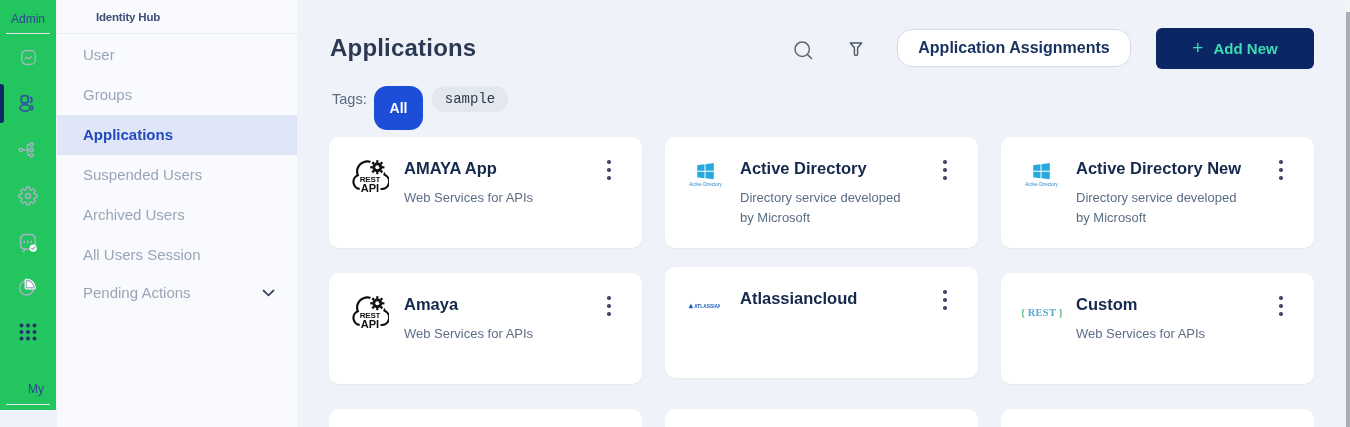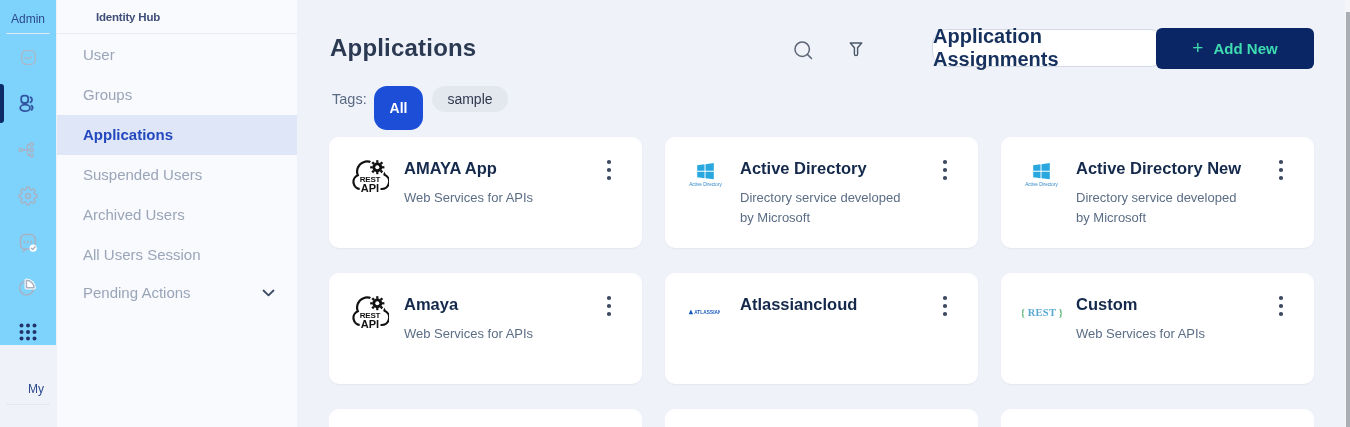--- a/index.html
+++ b/index.html
@@ -1,46 +1,46 @@
 <!DOCTYPE html>
 <html><head>
 <meta charset="utf-8">
 <style>
   * { margin:0; padding:0; box-sizing:border-box; }
   html,body { width:1350px; height:427px; overflow:hidden; }
   body { position:relative; background:#eff2f8; font-family:"Liberation Sans",sans-serif; }
 
   
-  .rail { position:absolute; left:0; top:0; width:57px; height:345px; background:#7dd3fc; border-right:1px solid #edf0f5; }
+  .rail { position:absolute; left:0; top:0; width:57px; height:410px; background:#22c55e; border-right:1px solid #edf0f5; }
   .rail .admin { position:absolute; top:12px; left:0; width:56px; text-align:center; font-size:12px; color:#2c4a8c; font-weight:500; }
   .rail .div1 { position:absolute; top:33px; left:6px; width:44px; border-top:1px solid #e3e7ee; }
   .rail .div2 { position:absolute; top:404px; left:6px; width:44px; border-top:1px solid #e3e7ee; }
   .rail .my { position:absolute; top:382px; left:8px; width:56px; text-align:center; font-size:12px; color:#2c4a8c; font-weight:500; }
   .ric { position:absolute; left:0; width:56px; display:flex; justify-content:center; }
   .activebar { position:absolute; left:0; top:84px; width:4px; height:39px; background:#0d2b66; border-radius:0 3px 3px 0; }
 
   
   .sidebar { position:absolute; left:57px; top:0; width:240px; height:427px; background:#f8fafd; }
   .sidebar .hub { position:absolute; top:11px; left:16px; font-size:11.5px; font-weight:600; color:#3f4e78; letter-spacing:-0.2px;padding-left:23px; }
   .sidebar .sdiv { position:absolute; top:33px; left:0; width:240px; border-top:1px solid #e8ecf2; }
   .mi { position:absolute; left:0; width:240px; height:40px; line-height:40px; padding-left:26px; font-size:15px; color:#9aa5b8; }
   .mi.sel { background:#dfe6f7; color:#2349be; font-weight:600; }
   .mi .chev { position:absolute; right:22px; top:16px; } .mi .chev svg { display:block; }
 
   
   h1.title { position:absolute; left:330px; top:36px; font-size:24px; font-weight:700; color:#2b3a52; letter-spacing:.2px; line-height:24px; }
   .icbtn { position:absolute; }
-  .btn-assign { position:absolute; left:897px; top:29px; width:234px; height:38px; background:#fff; border:1px solid #d3dae6; border-radius:15px; display:flex; align-items:center; justify-content:center; font-size:20px; font-weight:700; color:#16315e;margin-left:35px; }
+  .btn-assign { position:absolute; left:897px; top:29px; width:234px; height:38px; background:#fff; border:1px solid #d3dae6; border-radius:15px; display:flex; align-items:center; justify-content:center; font-size:16px; font-weight:700; color:#16315e; }
   .btn-add { position:absolute; left:1156px; top:28px; width:158px; height:41px; background:#0a2665; border-radius:6px; display:flex; align-items:center; justify-content:center; font-size:15px; font-weight:700; color:#3edcb0; }
   .btn-add .plus { font-size:19px; font-weight:400; margin-right:10px; position:relative; top:-1px; }
 
   
   .tags-label { position:absolute; left:332px; top:91px; font-size:14.5px; color:#5a6b84; }
   .pill-all { position:absolute; left:374px; top:86px; width:49px; height:44px; border-radius:13px; background:#1d4ed8; color:#fff; font-size:14px; font-weight:700; display:flex; align-items:center; justify-content:center; }
-  .pill-sample { position:absolute; left:432px; top:86px; width:76px; height:26px; border-radius:13px; background:#e3e7ee; color:#2f3a4e; font-size:14px; font-weight:500; display:flex; align-items:center; justify-content:center; }
+  .pill-sample { position:absolute; left:432px; top:86px; width:76px; height:26px; border-radius:13px; background:#e3e7ee; color:#2f3a4e; font-size:14px; font-weight:500; display:flex; align-items:center; justify-content:center;font-family:Liberation Mono, monospace; }
 
   
   .card { position:absolute; width:313px; height:111px; background:#fff; border-radius:10px; box-shadow:0 1px 2px rgba(16,24,40,.05); }
   .card .cicon { position:absolute; left:20px; top:16px; width:41px; height:46px; display:flex; align-items:center; justify-content:center; }
   .card .ctitle { position:absolute; left:75px; top:23px; font-size:16.5px; font-weight:700; color:#14294b; line-height:16.5px; }
   .card .cdesc { position:absolute; left:75px; top:51px; font-size:13px; color:#5b6d85; line-height:20px; }
   .kebab { position:absolute; right:31px; top:23px; width:4px; }
   .kebab i { display:block; width:3.5px; height:3.5px; border-radius:50%; background:#3f4c63; margin-bottom:4.5px; }
   .stub { position:absolute; top:409px; width:313px; height:18px; background:#fff; border-radius:10px 10px 0 0; }
 
@@ -259,21 +259,21 @@
   </div>
   <div class="ctitle">Amaya</div>
   <div class="cdesc">Web Services for APIs</div>
   <div class="kebab">
       <i></i>
       <i></i>
       <i></i>
     </div>
 </div>
 
-<div class="card" style="left:665px; top:273px;padding-left:36px;">
+<div class="card" style="left:665px; top:267px;padding-left:36px;">
   <div class="cicon">
     <svg width="32" height="10" viewBox="0 0 32 10" style="margin-right:3px;">
       <path d="M2.9 2.6 L5.1 7.3 H0.7 Z" fill="#1558bc"></path>
       <text x="6.2" y="7.3" font-size="4.7" font-weight="bold" fill="#1558bc" font-family="Liberation Sans" letter-spacing="0.1">ATLASSIAN</text>
     </svg>
   </div>
   <div class="ctitle">Atlassiancloud</div>
   <div class="kebab">
       <i></i>
       <i></i>

